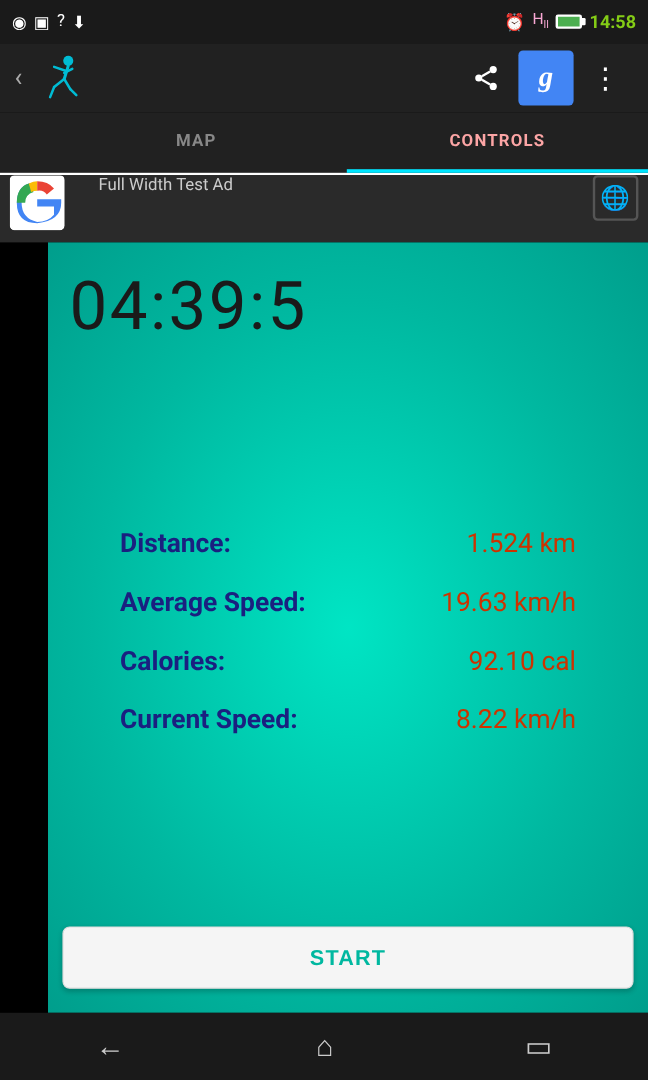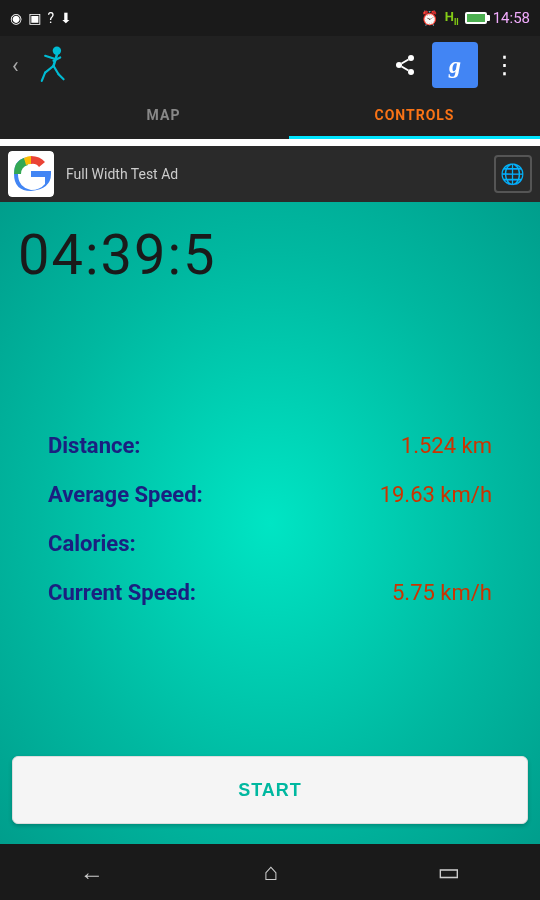--- a/index.html
+++ b/index.html
@@ -30,22 +30,22 @@
     }
     .status-bar-right {
       display: flex;
       align-items: center;
       gap: 6px;
       font-size: 13px;
       color: #fff;
     }
     .time-text {
       font-size: 15px;
-      color: #f0abfc;
-      font-weight: normal;
+      color: #84cc16;
+      font-weight: bold;
     }
     .battery-icon {
       display: inline-block;
       width: 22px;
       height: 12px;
       border: 2px solid #fff;
       border-radius: 2px;
       position: relative;
       background: #4caf50;
     }
@@ -120,50 +120,49 @@
       cursor: pointer;
     }
 
     
     .tab-bar {
       background: #212121;
       height: 52px;
       display: flex;
       align-items: stretch;
       flex-shrink: 0;
-      border-bottom: 7px solid #ffffff;
+      border-bottom: 2px solid #ffffff;
       padding-left: 38px;
     }
     .tab {
       flex: 1;
       display: flex;
       align-items: center;
       justify-content: center;
       font-size: 14px;
       font-weight: bold;
       color: #888;
       cursor: pointer;
       letter-spacing: 1px;
       border-bottom: 3px solid transparent;
       position: relative;
     }
     .tab.active {
-      color: #f97316;
+      color: #fca5a5;
       border-bottom: 3px solid #00e5ff;
     }
 
     
     .ad-banner {
       background: #2a2a2a;
       height: 56px;
       display: flex;
-      align-items: center;
       padding: 0 8px;
       flex-shrink: 0;
-      gap: 12px;
+      gap: 28px;
     }
     .ad-logo {
       width: 46px;
       height: 46px;
       border-radius: 4px;
       overflow: hidden;
       flex-shrink: 0;
       display: flex;
       align-items: center;
       justify-content: center;
@@ -187,20 +186,21 @@
     }
 
     
     .main-content {
       flex: 1;
       background: radial-gradient(ellipse at center, #00e5c4 0%, #00b8a0 60%, #009e8c 100%);
       display: flex;
       flex-direction: column;
       padding: 0;
       overflow: hidden;
+      margin-left: 40px;
     }
 
     
     .timer-display {
       padding: 20px 18px 10px 18px;
     }
     .timer-text {
       font-size: 56px;
       font-weight: 400;
       color: #1a1a1a;
@@ -208,21 +208,21 @@
     }
 
     
     .stats-container {
       flex: 1;
       display: flex;
       flex-direction: column;
       justify-content: center;
       align-items: flex-start;
       gap: 24px;
-      padding: 10px 48px;
+      padding: 10px 60px;
     }
     .stat-row {
       display: flex;
       width: 100%;
       justify-content: space-between;
       align-items: baseline;
     }
     .stat-label {
       font-size: 22px;
       font-weight: bold;
@@ -236,21 +236,21 @@
 
     
     .controls-row {
       display: flex;
       gap: 12px;
       padding: 16px 12px 20px 12px;
       flex-shrink: 0;
     }
     .ctrl-btn {
       flex: 1;
-      height: 68px;
+      height: 52px;
       background: #f5f5f5;
       border: 1px solid #ddd;
       border-radius: 6px;
       display: flex;
       align-items: center;
       justify-content: center;
       font-size: 18px;
       font-weight: bold;
       color: #00b8a0;
       cursor: pointer;
@@ -285,21 +285,21 @@
 
 <div class="status-bar">
   <div class="status-bar-left">
     <span style="color:#fff;font-size:14px;">◉</span>
     <span style="color:#fff;font-size:14px;">▣</span>
     <span style="color:#fff;font-size:14px;">?</span>
     <span style="color:#fff;font-size:14px;">⬇</span>
   </div>
   <div class="status-bar-right">
     <span style="font-size:14px;">⏰</span>
-    <span style="font-size:13px;color:#84cc16;font-weight:bold;">H<sub style="font-size:9px;">ll</sub></span>
+    <span style="font-size:13px;color:#f9a8d4;">H<sub style="font-size:9px;">ll</sub></span>
     <div class="battery-icon"></div>
     <span class="time-text">14:58</span>
   </div>
 </div>
 
 <div class="app-bar">
   <div class="app-bar-left">
     <span class="back-arrow">‹</span>
     <div class="app-logo">
       <svg class="runner-svg" viewBox="0 0 50 50" xmlns="http://www.w3.org/2000/svg">
@@ -375,24 +375,25 @@
     <div class="stat-row">
       <span class="stat-label">Distance:</span>
       <span class="stat-value">1.524 km</span>
     </div>
     <div class="stat-row">
       <span class="stat-label">Average Speed:</span>
       <span class="stat-value">19.63 km/h</span>
     </div>
     <div class="stat-row">
       <span class="stat-label">Calories:</span>
+      <span class="stat-value">92.10 cal</span>
     </div>
     <div class="stat-row">
       <span class="stat-label">Current Speed:</span>
-      <span class="stat-value">5.75 km/h</span>
+      <span class="stat-value">8.22 km/h</span>
     </div>
   </div>
 
   <div class="controls-row">
     <button class="ctrl-btn">START</button>
   </div>
 
 </div>
 
 <div class="bottom-nav">

